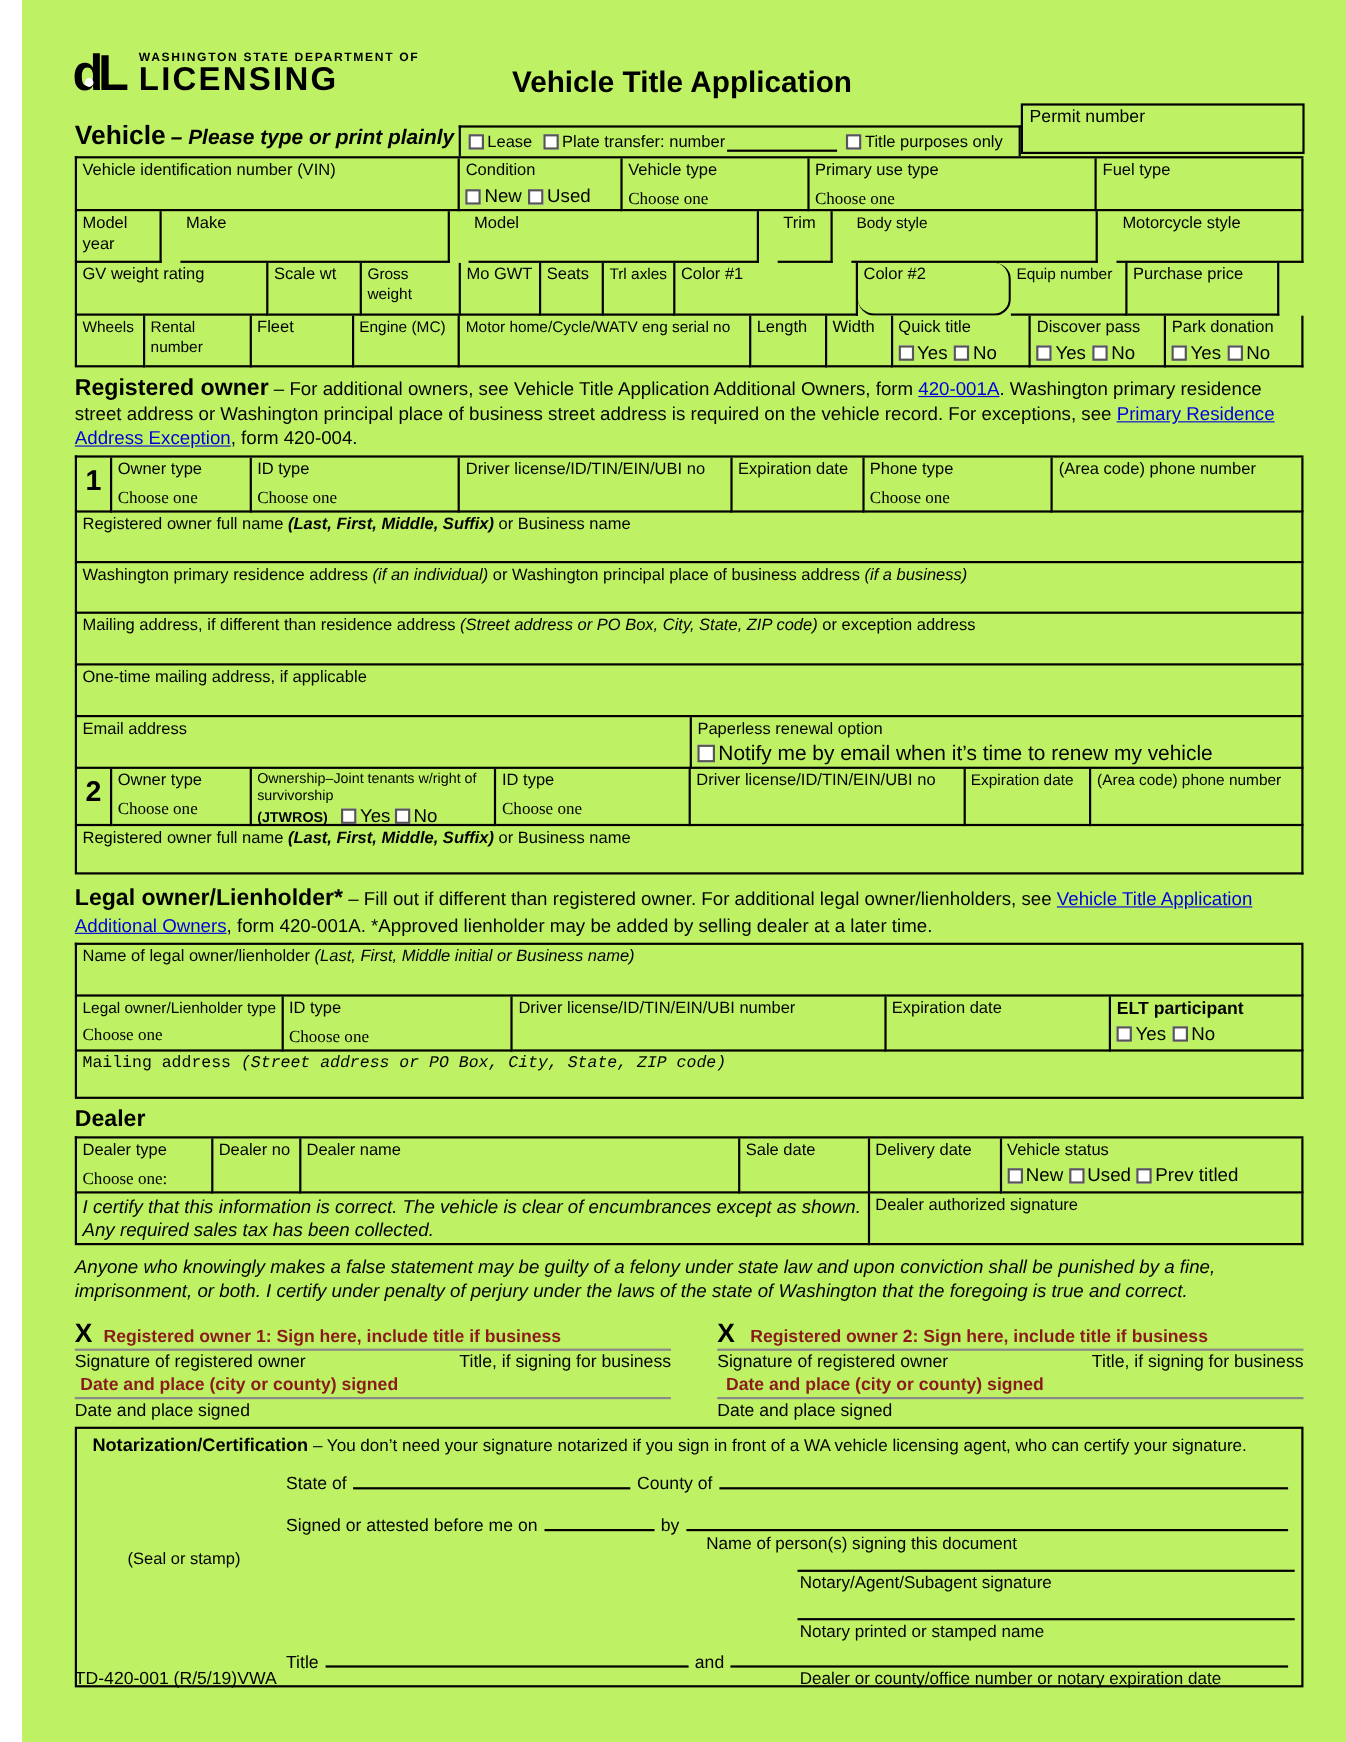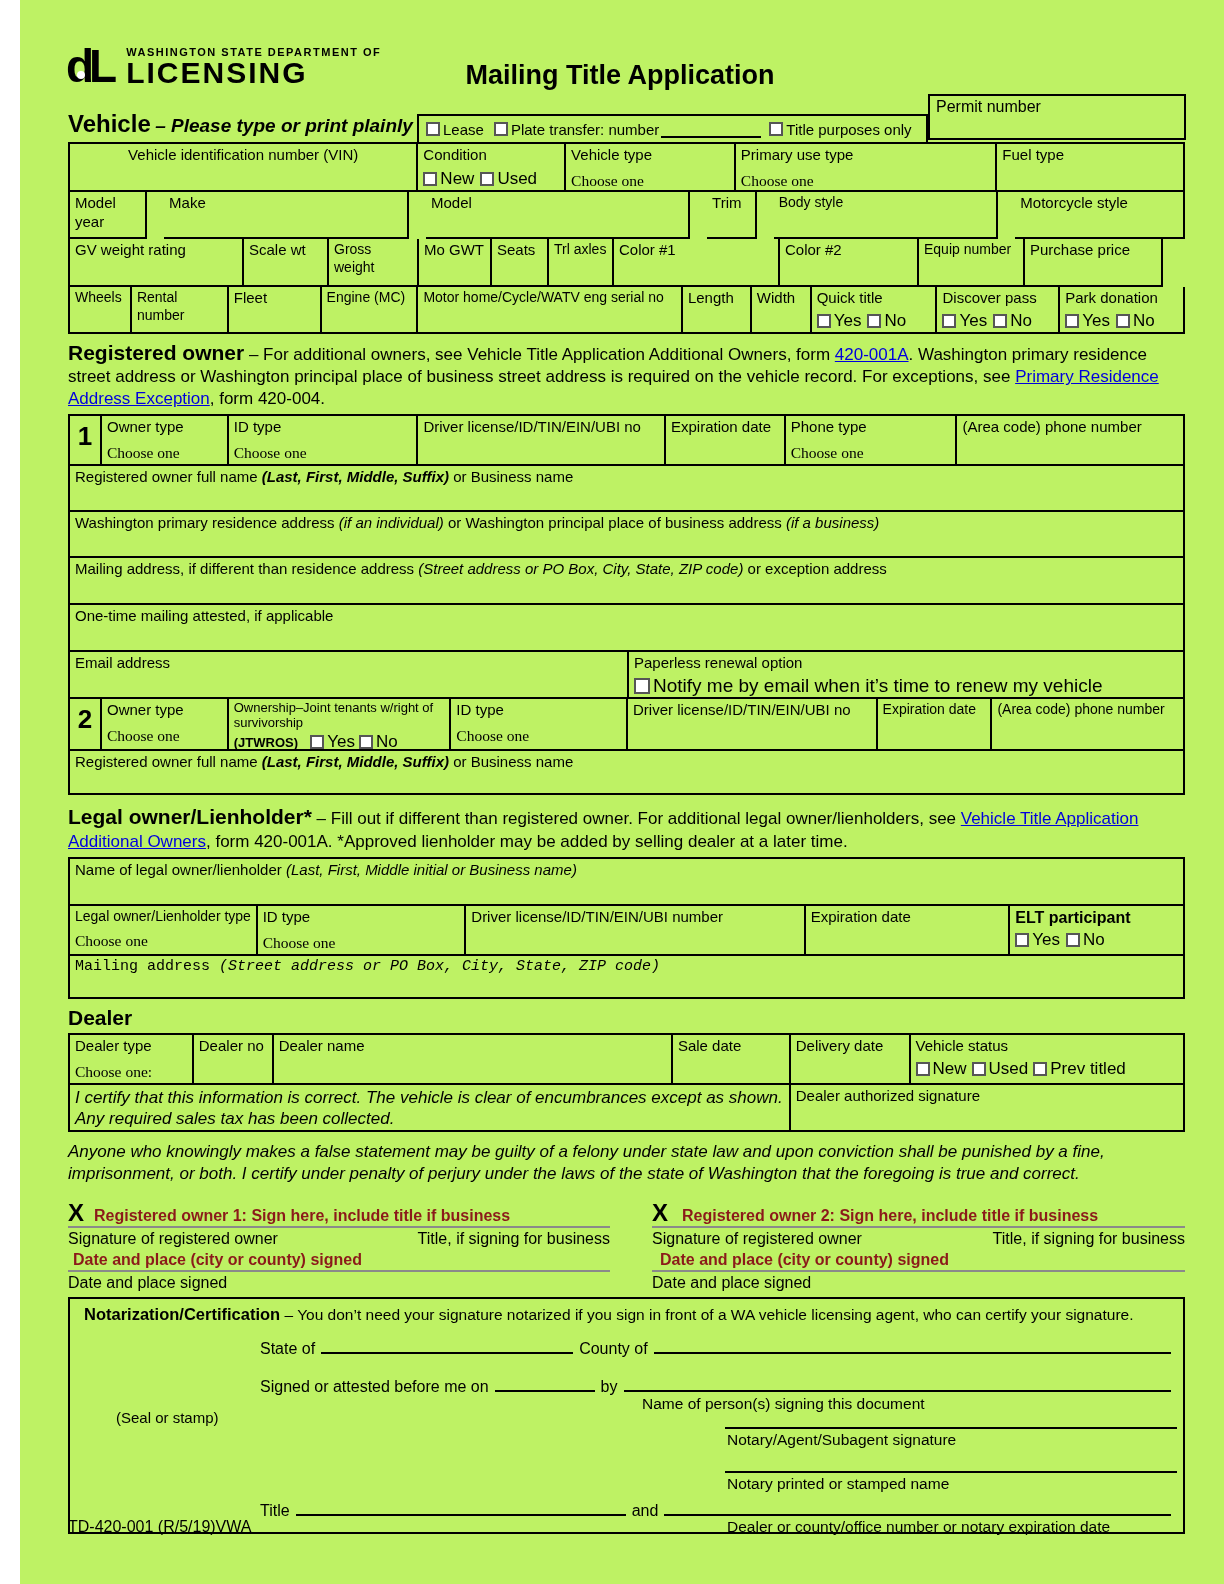--- a/index.html
+++ b/index.html
@@ -53,21 +53,21 @@
 
 <div class="page">
 
   <div class="logo">
     <div class="mono"><span>dL</span><span class="dot"></span></div>
     <div class="dept">
       <div class="dept-line">WASHINGTON STATE DEPARTMENT OF</div>
       <div class="dept-name">LICENSING</div>
     </div>
   </div>
-  <div class="main-title">Mailing Title Application</div>
+  <div class="main-title">Vehicle Title Application</div>
   <div class="permit">
     <span>Permit number</span>
   </div>
 
   <div class="veh-head">
     <span class="h">Vehicle</span>
     <span class="n">– Please type or print plainly</span>
   </div>
   <div class="veh-options">
     <span class="cb"></span>
@@ -76,21 +76,21 @@
     <span>Plate transfer: number</span>
     <span class="bl" style="width:100px;margin:0 8px 0 2px;"></span>
     <span class="cb"></span>
     <span>Title purposes only</span>
   </div>
 
   <div class="flow">
 
     <div class="vt">
       <div class="tr" style="height:48px;">
-        <div class="td" style="width:349px;text-align:center;"><span>Vehicle identification number (VIN)</span></div>
+        <div class="td" style="width:349px;"><span>Vehicle identification number (VIN)</span></div>
         <div class="td" style="width:148px;">
           <div>Condition</div>
           <div style="margin-top:3px;"><span class="opt" style="margin-right:6px;"><span class="cb"></span><span>New</span></span><span class="opt"><span class="cb"></span><span>Used</span></span></div>
         </div>
         <div class="td" style="width:170px;">
           <div>Vehicle type</div>
           <span class="chz">Choose one</span>
         </div>
         <div class="td" style="width:262px;">
           <div>Primary use type</div>
@@ -107,21 +107,21 @@
         <div class="td" style="width:184px;"><span>Motorcycle style</span></div>
       </div>
       <div class="tr" style="height:48px;">
         <div class="td" style="width:174px;"><span>GV weight rating</span></div>
         <div class="td" style="width:85px;"><span>Scale wt</span></div>
         <div class="td" style="width:90px;font-size:14px;"><span>Gross weight</span></div>
         <div class="td" style="width:73px;"><span>Mo GWT</span></div>
         <div class="td" style="width:57px;"><span>Seats</span></div>
         <div class="td" style="width:65px;font-size:14px;"><span>Trl axles</span></div>
         <div class="td" style="width:166px;"><span>Color #1</span></div>
-        <div class="td" style="width:139px;"><span>Color #2</span></div>
+        <div class="td" style="width:139px;border-radius:15px;"><span>Color #2</span></div>
         <div class="td" style="width:106px;font-size:14px;"><span>Equip number</span></div>
         <div class="td" style="width:138px;"><span>Purchase price</span></div>
       </div>
       <div class="tr" style="height:47px;">
         <div class="td" style="width:62px;font-size:14px;"><span>Wheels</span></div>
         <div class="td" style="width:97px;font-size:14px;"><span>Rental number</span></div>
         <div class="td" style="width:93px;"><span>Fleet</span></div>
         <div class="td" style="width:97px;font-size:14px;"><span>Engine (MC)</span></div>
         <div class="td" style="width:265px;font-size:14px;"><span>Motor home/Cycle/WATV eng serial no</span></div>
         <div class="td" style="width:69px;"><span>Length</span></div>
@@ -173,21 +173,21 @@
         <div class="td" style="width:1117px;">
           <span>Washington primary residence address </span><span class="em">(if an individual)</span><span> or Washington principal place of business address </span><span class="em">(if a business)</span>
         </div>
       </div>
       <div class="tr" style="height:47px;">
         <div class="td" style="width:1117px;">
           <span>Mailing address, if different than residence address </span><span class="em">(Street address or PO Box, City, State, ZIP code)</span><span> or exception address</span>
         </div>
       </div>
       <div class="tr" style="height:47px;">
-        <div class="td" style="width:1117px;"><span>One-time mailing attested, if applicable</span></div>
+        <div class="td" style="width:1117px;"><span>One-time mailing address, if applicable</span></div>
       </div>
       <div class="tr" style="height:47px;">
         <div class="td" style="width:560px;"><span>Email address</span></div>
         <div class="td" style="width:557px;">
           <div>Paperless renewal option</div>
           <div style="margin-top:1px;font-size:19px;white-space:nowrap;"><span class="cb" style="width:16px;height:16px;"></span><span>Notify me by email when it’s time to renew my vehicle</span></div>
         </div>
       </div>
       <div class="tr" style="height:52px;">
         <div class="td num" style="width:32px;">2</div>

